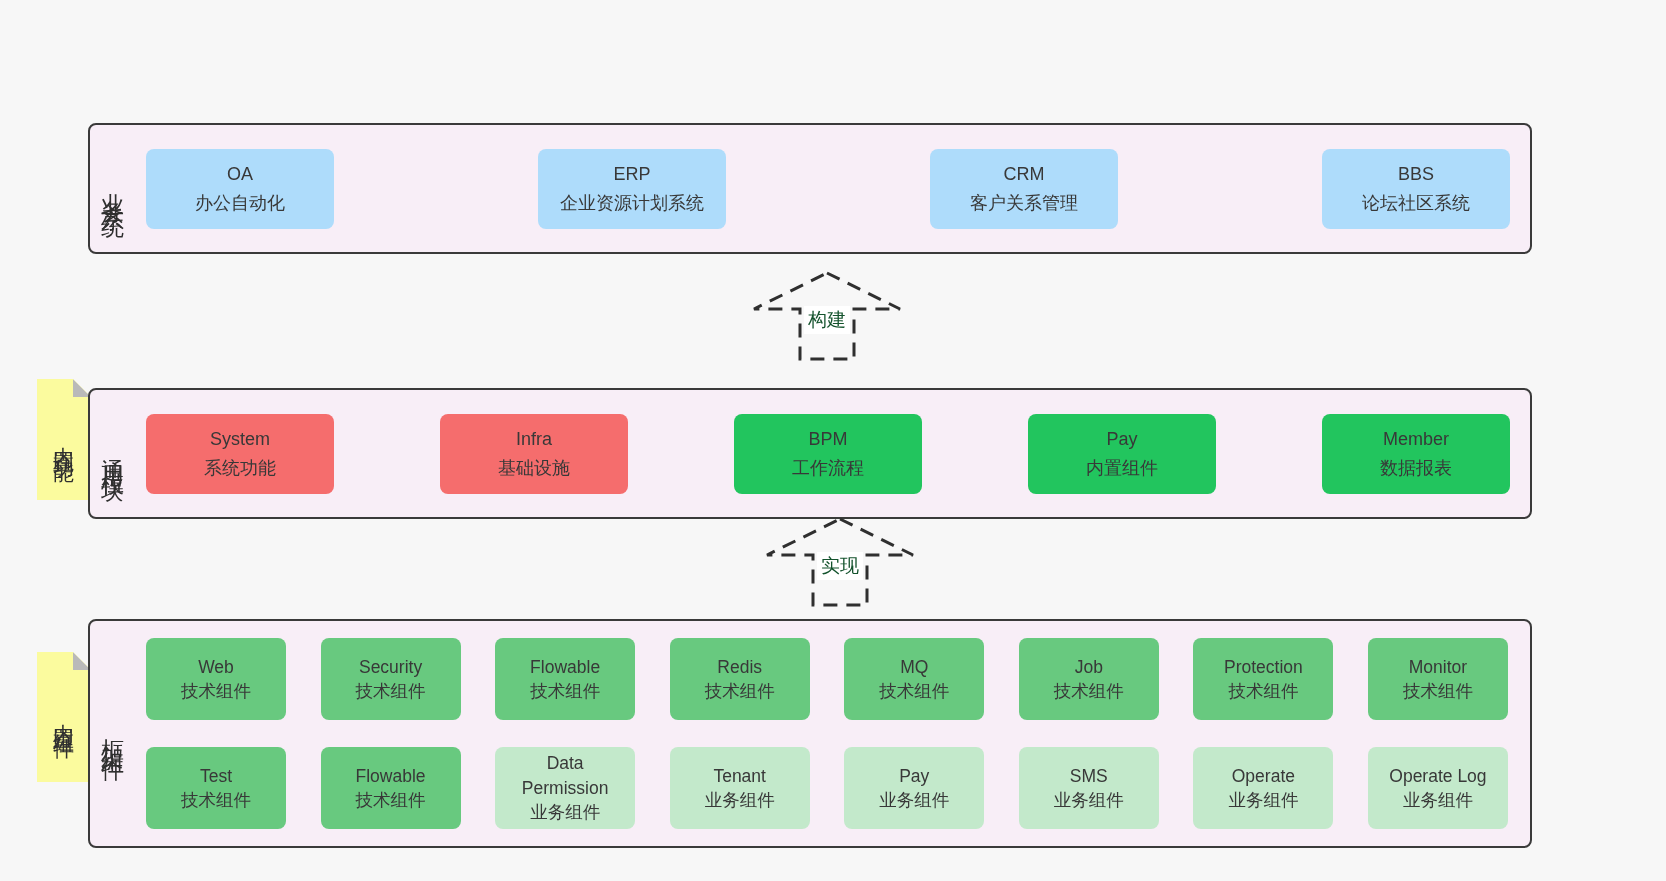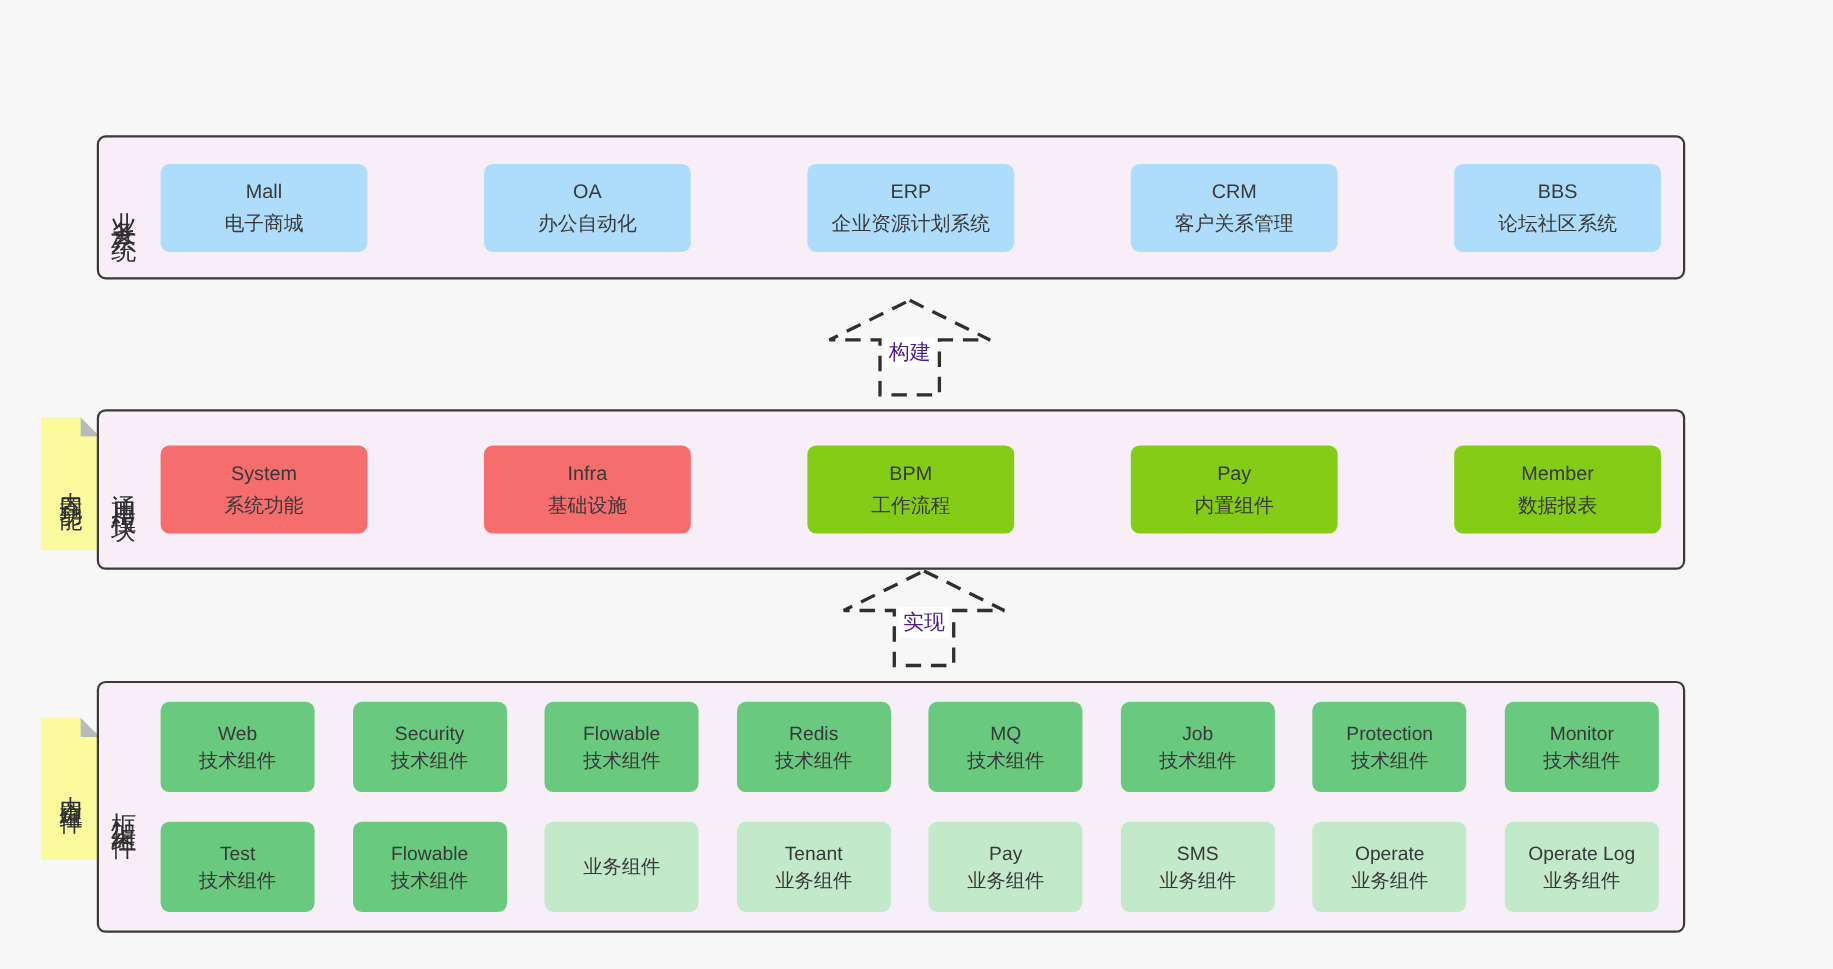--- a/index.html
+++ b/index.html
@@ -13,21 +13,21 @@
   }
   .panel {
     position:absolute;
     left:88px;
     width:1444px;
     background:#f8eef7;
     border:2.5px solid #3a3a3a;
     border-radius:8px;
   }
   #panel-business  { top:123px; height:131px; }
-  #panel-modules   { top:372px; height:146px; }
+  #panel-modules   { top:388px; height:131px; }
   #panel-framework { top:619px; height:229px; }
 
   .v-label {
     position:absolute;
     left:11px;
     top:50%;
     transform:translateY(-50%);
     writing-mode:vertical-rl;
     text-orientation:upright;
     font-size:23px;
@@ -54,21 +54,21 @@
     justify-content:center;
     text-align:center;
     font-size:18px;
     line-height:1.6;
     padding:0 6px;
   }
   .grid .card { width:140px; height:82px; line-height:1.4; font-size:17.5px; }
 
   .blue        { background:#aedcfb; }
   .red         { background:#f56d6d; }
-  .pink        { background:#84cc16; }
+  .pink        { background:#22c55e; }
   .green-dark  { background:#68c97f; }
   .green-light { background:#c3e9cb; }
 
   .grid {
     position:absolute;
     left:56px; right:22px; top:17px; bottom:17px;
     display:grid;
     grid-template-columns:repeat(8, 140px);
     justify-content:space-between;
     align-content:space-between;
@@ -114,34 +114,30 @@
   #arrow-build     { left:747px; top:270px; }
   #arrow-implement { left:760px; top:516px;text-align:right; }
   .arrow svg { position:absolute; inset:0; }
   .arrow-label {
     position:absolute;
     left:50%; top:36px;
     transform:translateX(-50%);
     background:#ffffff;
     padding:1px 4px;
     font-size:19px;
-    color:#4c1d95;
+    color:#14532d;
     white-space:nowrap;
   }
 </style>
 </head>
 <body>
 
 <section class="panel" id="panel-business">
   <div class="v-label">业务系统</div>
   <div class="panel-row">
-    <div class="card blue">
-      <span>Mall</span>
-      <span>电子商城</span>
-    </div>
     <div class="card blue">
       <span>OA</span>
       <span>办公自动化</span>
     </div>
     <div class="card blue">
       <span>ERP</span>
       <span>企业资源计划系统</span>
     </div>
     <div class="card blue">
       <span>CRM</span>
@@ -239,20 +235,21 @@
     </div>
     <div class="card green-dark">
       <span>Test</span>
       <span>技术组件</span>
     </div>
     <div class="card green-dark">
       <span>Flowable</span>
       <span>技术组件</span>
     </div>
     <div class="card green-light">
+      <span>Data Permission</span>
       <span>业务组件</span>
     </div>
     <div class="card green-light">
       <span>Tenant</span>
       <span>业务组件</span>
     </div>
     <div class="card green-light">
       <span>Pay</span>
       <span>业务组件</span>
     </div>

